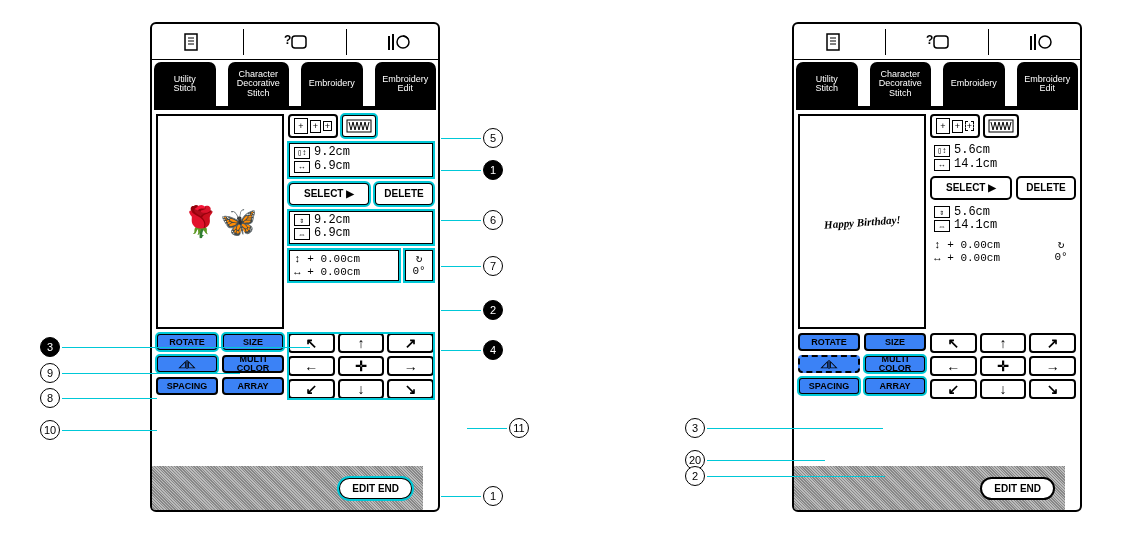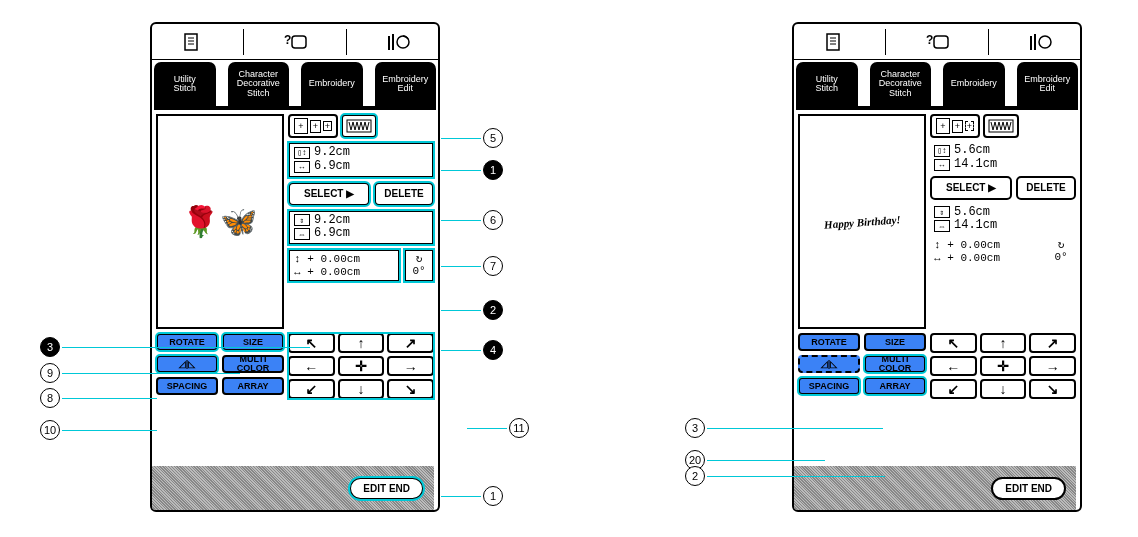--- a/index.html
+++ b/index.html
@@ -110,21 +110,21 @@
   }
   .gridbtn.dashed { border-style:dashed; }
 
   .dpad { flex:1; display:grid; grid-template-columns:repeat(3,1fr); grid-template-rows:repeat(3,1fr); gap:3px; }
   .dpad .dbtn {
     border:2px solid #000; border-radius:4px; background:#fff;
     display:flex; align-items:center; justify-content:center; font-size:14px; font-weight:bold;
   }
 
   .footer {
-    position:absolute; bottom:0; left:0; right:4px; height:44px;
+    position:absolute; bottom:0; left:0; right:15px; height:44px;
     background: repeating-linear-gradient(45deg,#888,#888 1px,#bbb 1px,#bbb 2px);
     display:flex; align-items:center; justify-content:flex-end; padding:0 10px;margin-top:48px;
   }
   .pillbtn { border:2px solid #000; border-radius:14px; background:#fff; padding:4px 12px; font-size:10px; font-weight:bold; }
 
   
   .callout {
     position:absolute; font-size:14px;
     display:flex; align-items:center; gap:2px;
   }

